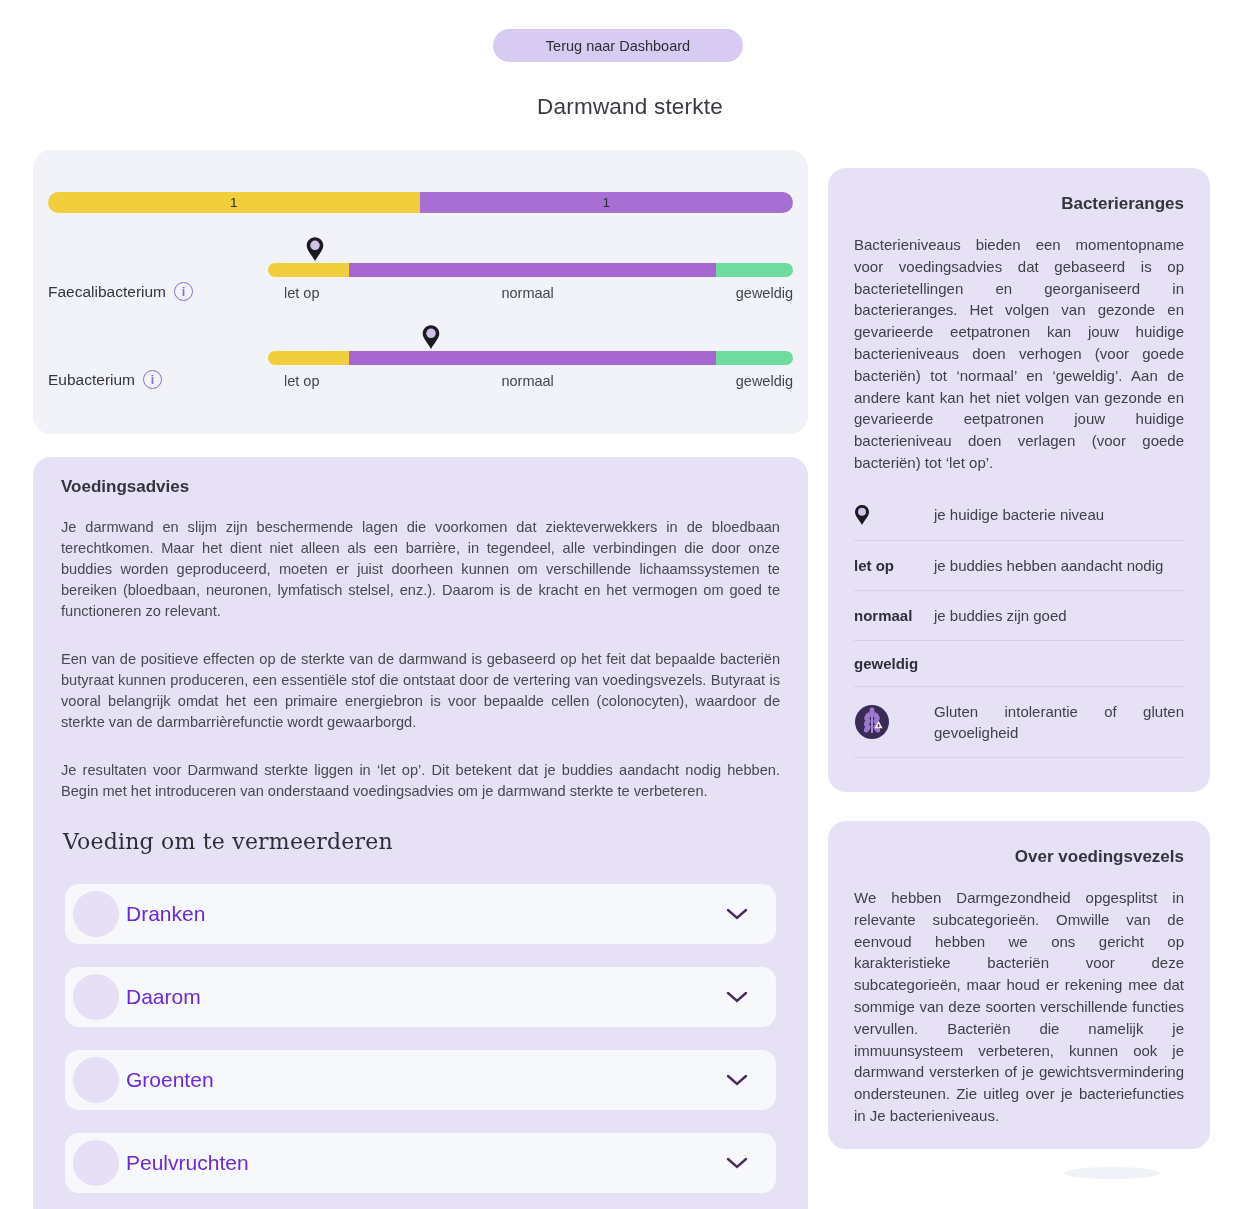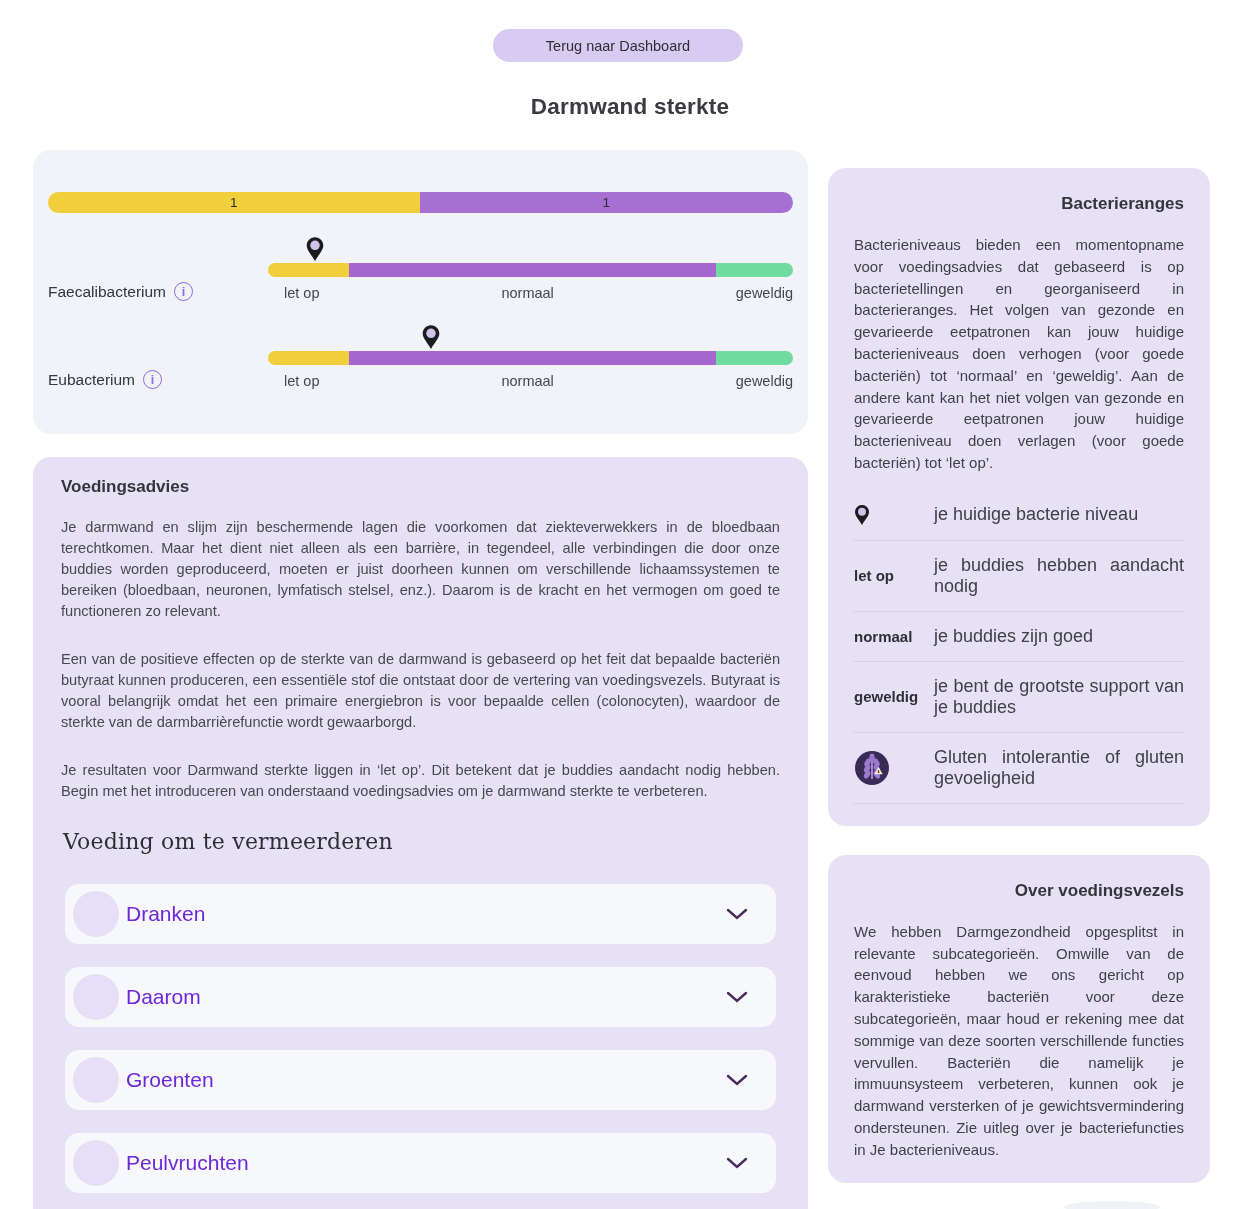--- a/index.html
+++ b/index.html
@@ -12,21 +12,21 @@
   }
   
   .header { text-align:center; padding-top:29px; }
   .back-btn {
     display:inline-block; width:250px; height:33px; line-height:33px;
     background:#d8cbf1; border:none; border-radius:17px;
     font-size:14.5px; color:#2e2e36; font-family:"Liberation Sans",sans-serif;
     cursor:pointer; text-align:center;
   }
   .page-title {
-    margin:32px 0 0; font-size:22.5px; font-weight:700;
+    margin:32px 0 0; font-size:22.5px; font-weight:400;
     color:#3a3a42; letter-spacing:.2px;padding-left:24px;
   }
   
   .columns { display:flex; align-items:flex-start; gap:20px; padding:0 26px 0 33px; margin-top:30px; }
   .col-left  { flex:0 0 775px; width:775px; }
   .col-right { flex:0 0 382px; width:382px; margin-top:18px; }
 
   
   .bars-panel {
     background:#f1f3f8; border-radius:18px;
@@ -71,21 +71,21 @@
   
   .side-panel { background:#e7e1f6; border-radius:18px; padding:22px 26px; }
   .ranges-panel { min-height:624px; }
   .about-panel  { margin-top:29px; min-height:300px; }
   .side-title { text-align:right; font-size:17px; font-weight:700; color:#34343c; margin:4px 0 20px; }
   .side-p { font-size:15px; line-height:21.8px; text-align:justify; color:#3f3f47; margin:0; }
   .legend { margin-top:16px; }
   .legend-row { display:grid; grid-template-columns:80px 1fr; align-items:center;
     padding:14px 0; border-bottom:1px solid #d6cfe9; }
   .legend-term { font-weight:700; font-size:15px; color:#2f2f37; }
-  .legend-desc { font-size:18px; line-height:21px; color:#3f3f47; text-align:justify; }
+  .legend-desc { font-size:15px; line-height:21px; color:#3f3f47; text-align:justify; }
   .legend-iconcell { line-height:0; }
   .swoosh { width:96px; height:12px; background:#eff2f7; border-radius:50%;
     margin:18px 50px 0 auto; }
 </style>
 </head>
 <body>
 
 <div class="header">
   <button class="back-btn">Terug naar Dashboard</button>
   <h1 class="page-title">Darmwand sterkte</h1>
@@ -227,21 +227,20 @@
           <span class="legend-desc">je buddies hebben aandacht nodig</span>
         </div>
 
         <div class="legend-row">
           <span class="legend-term">normaal</span>
           <span class="legend-desc">je buddies zijn goed</span>
         </div>
 
         <div class="legend-row">
           <span class="legend-term">geweldig</span>
-          <span class="legend-desc">je bent de grootste support van je buddies</span>
         </div>
 
         <div class="legend-row">
           <span class="legend-iconcell">
             <svg width="36" height="36" viewBox="0 0 36 36">
               <circle cx="18" cy="18" r="17" fill="#3a2b56"></circle>
               <line x1="18" y1="7" x2="18" y2="29" stroke="#a685d6" stroke-width="2"></line>
               <ellipse cx="18" cy="7.5" rx="2.6" ry="4" fill="#9c79ce"></ellipse>
               <ellipse cx="13.6" cy="12.5" rx="2.7" ry="4.4" fill="#9c79ce" transform="rotate(30 13.6 12.5)"></ellipse>
               <ellipse cx="22.4" cy="12.5" rx="2.7" ry="4.4" fill="#9c79ce" transform="rotate(-30 22.4 12.5)"></ellipse>

